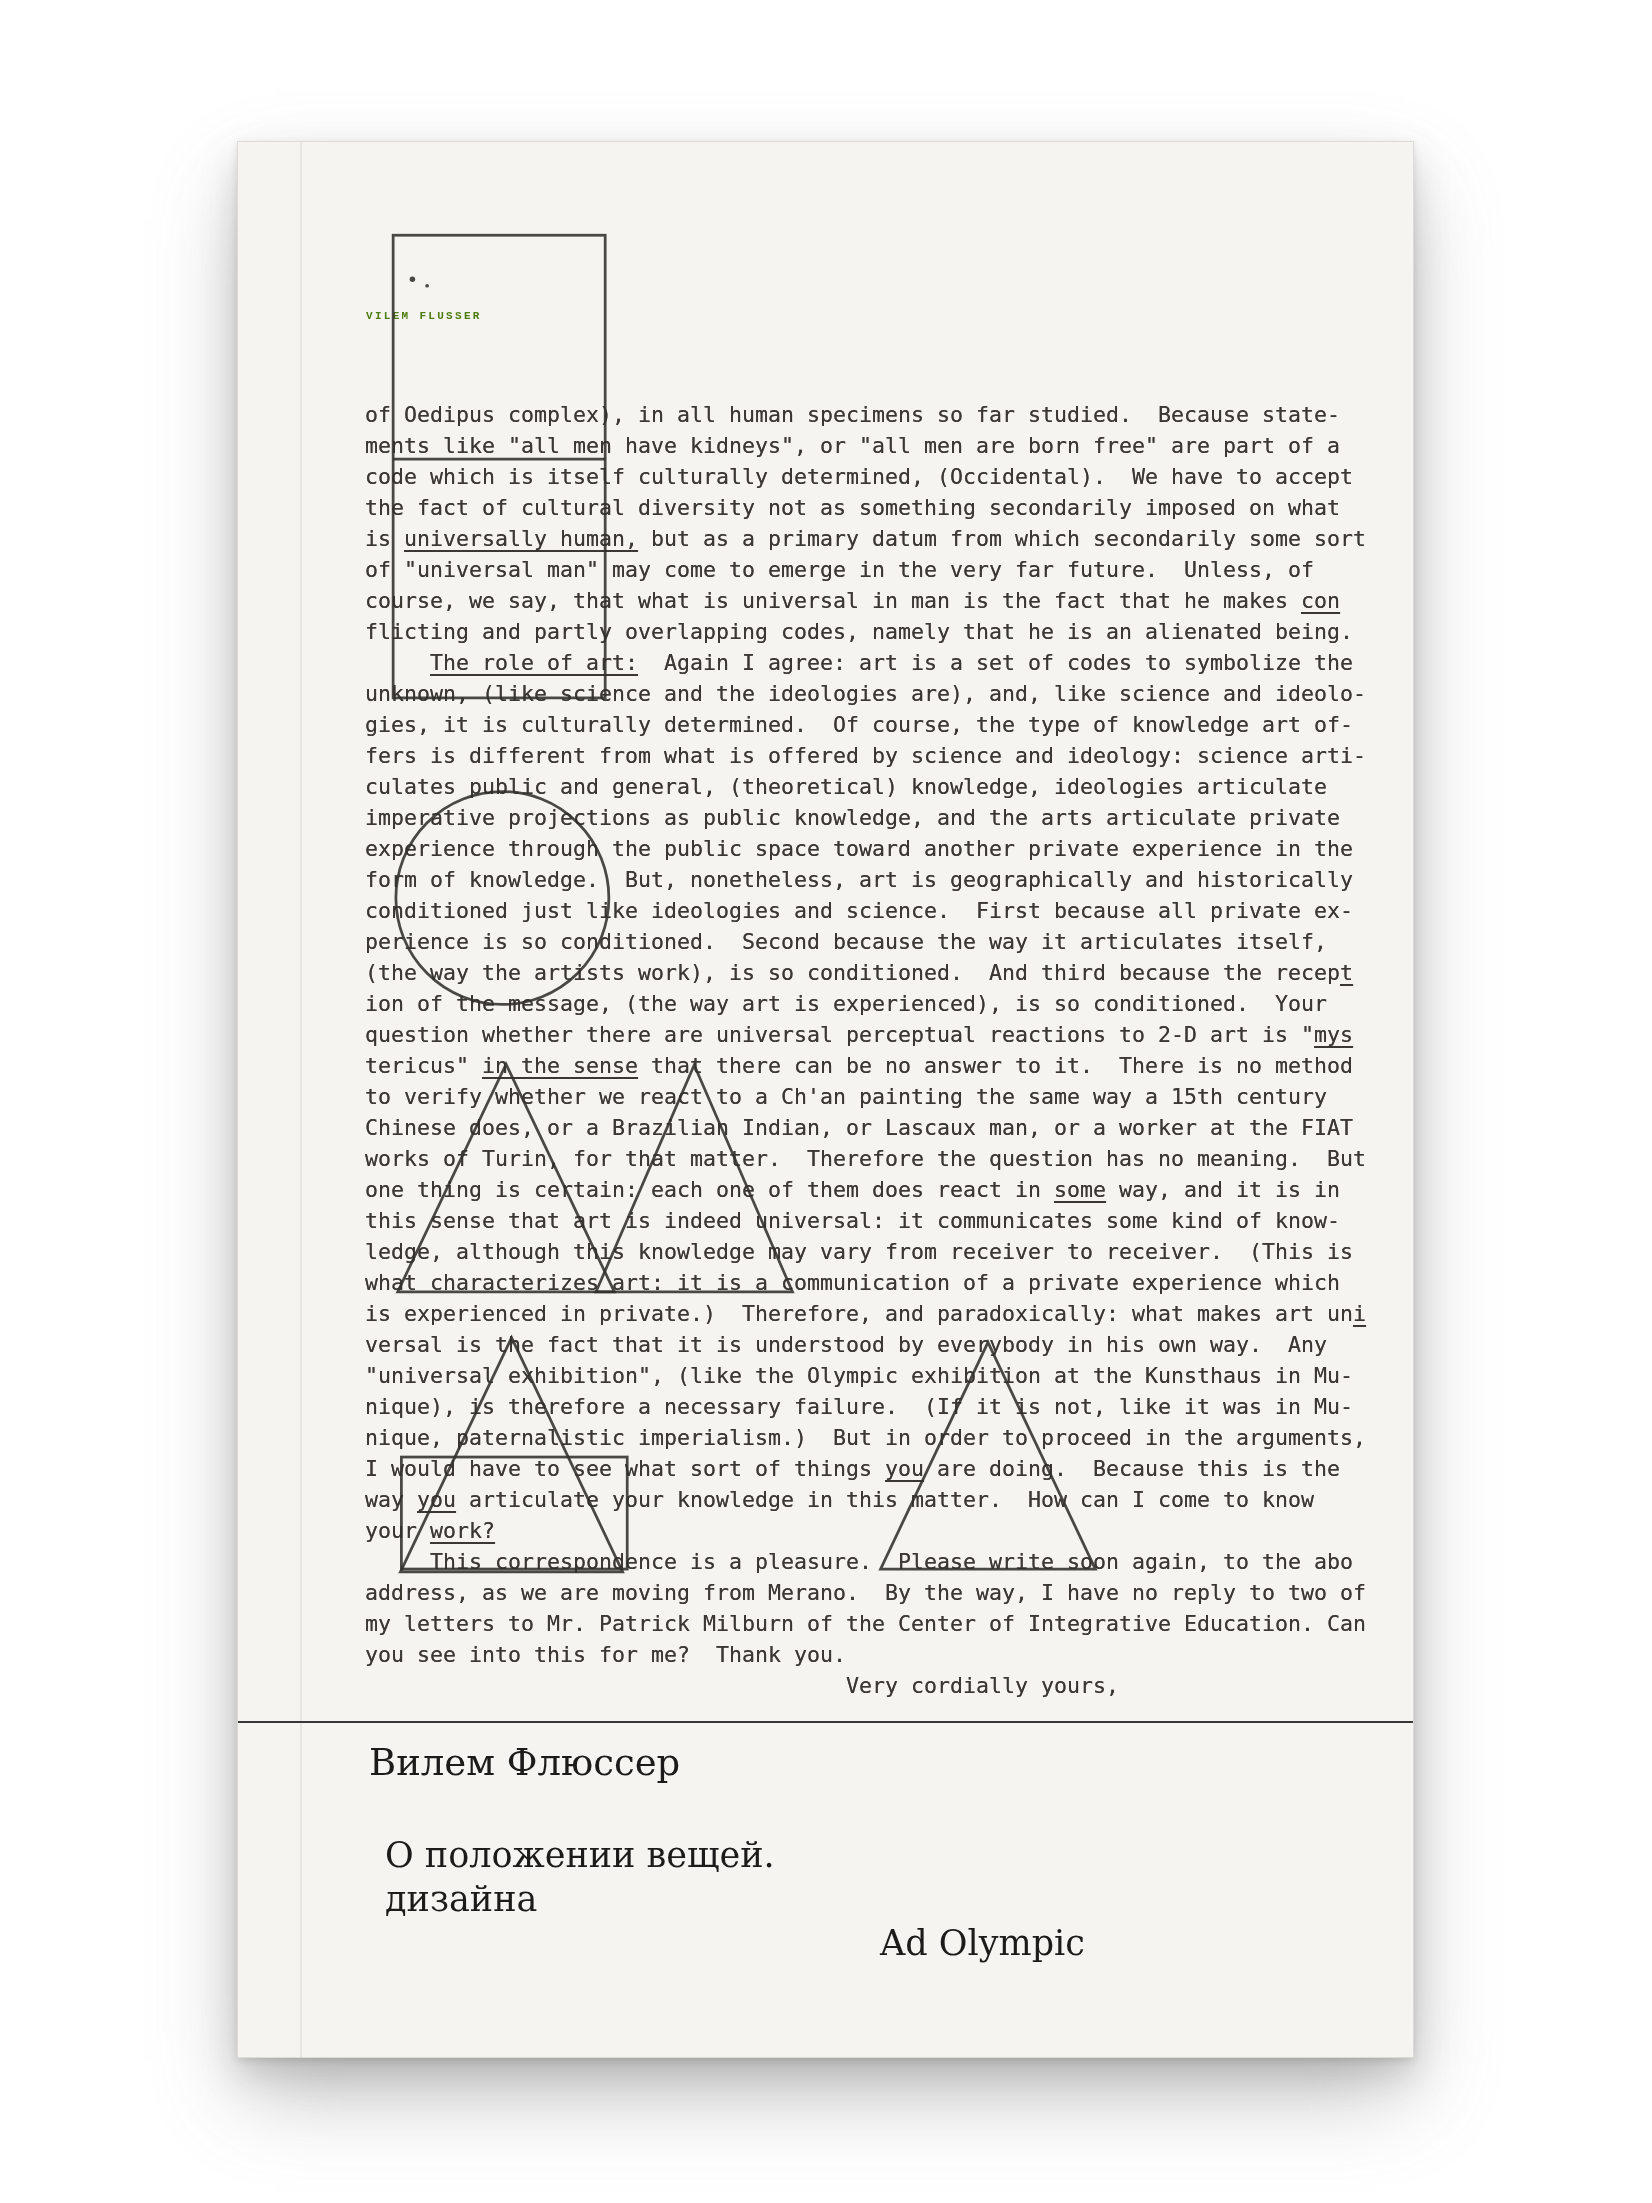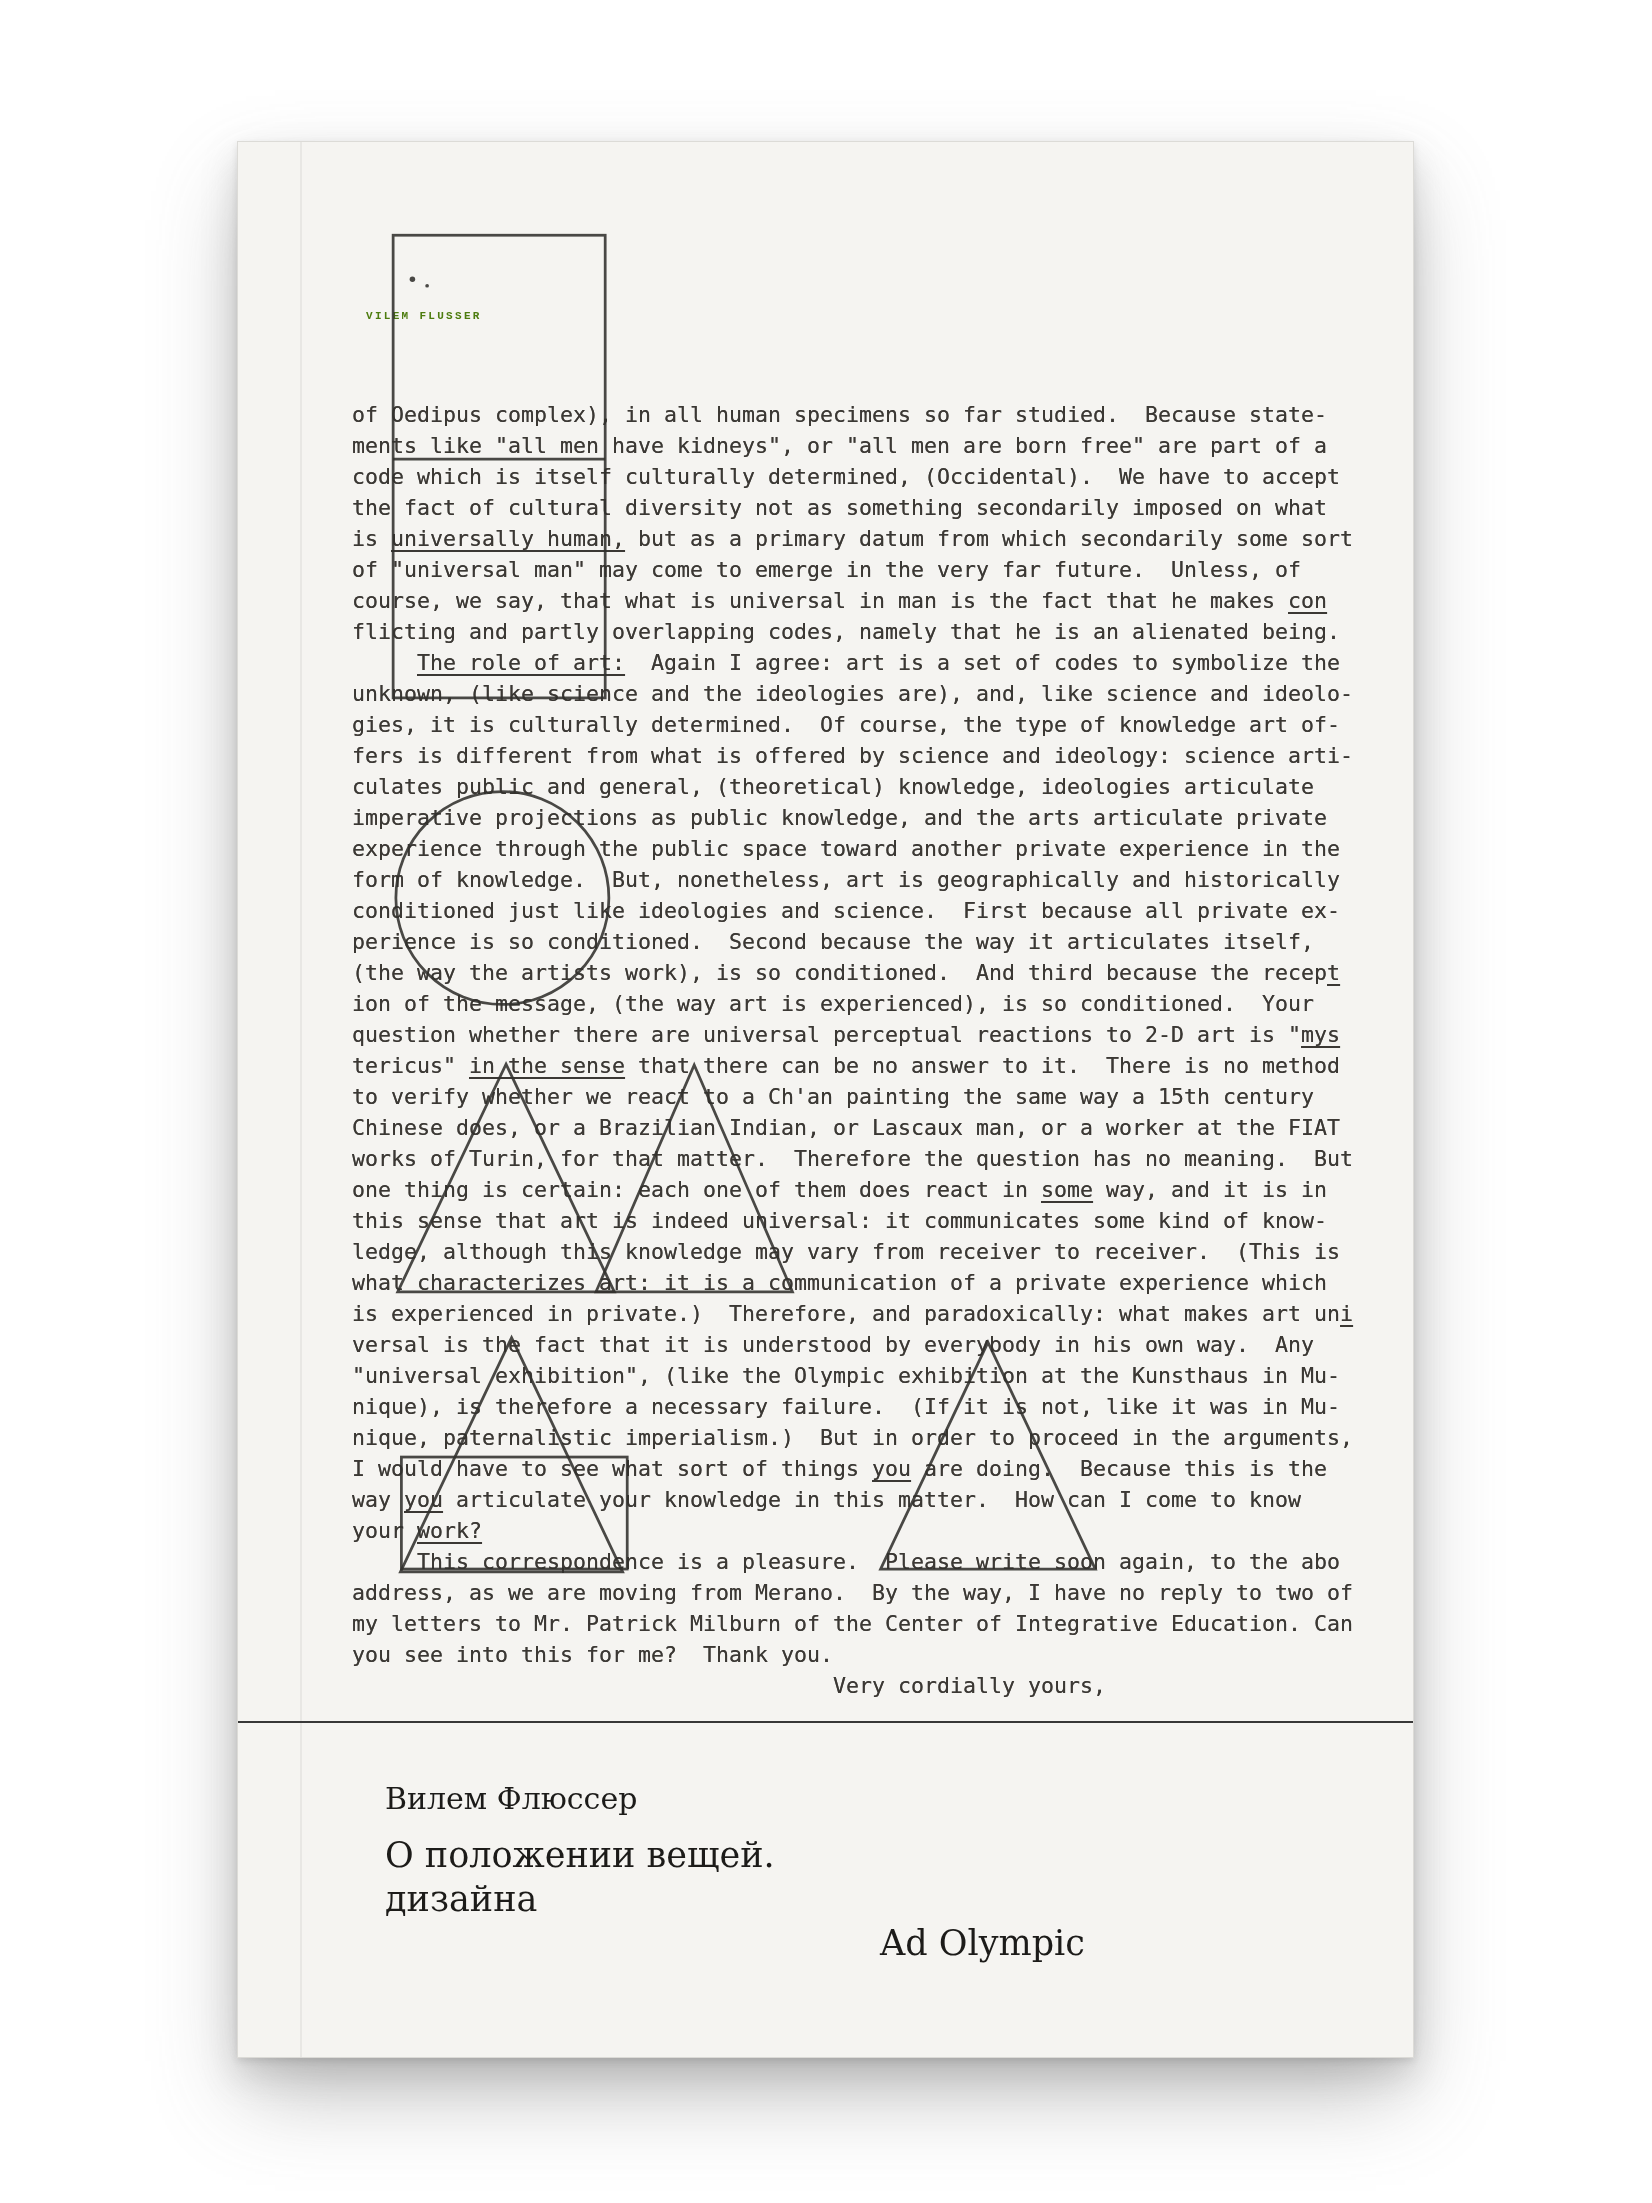--- a/index.html
+++ b/index.html
@@ -29,21 +29,21 @@
     color:#4d7c0f;
   }
   .letter{
     position:absolute;left:114px;top:195px;
     font-family:"DejaVu Sans Mono","Liberation Mono",monospace;
     font-size:21.6px;line-height:31px;
     color:#3b3834;
     white-space:pre;
     text-shadow:0 0 0.6px rgba(59,56,52,0.75);
   }
-  .letter .tline{height:31px;}
+  .letter .tline{height:31px;margin-left:13px;}
   .letter u{
     text-decoration-line:underline;
     text-decoration-thickness:2.3px;
     text-underline-offset:3.7px;
   }
   .shapes{
     position:absolute;left:0;top:0;width:1175px;height:1915px;
     pointer-events:none;
   }
   .shapes *{
@@ -52,22 +52,22 @@
   .shapes .dot{fill:#31302c;stroke:none;}
   .divider{
     position:absolute;left:0;top:1579px;width:1175px;height:1.8px;
     background:#383838;border:none;margin:0;
   }
   .colophon{
     font-family:"DejaVu Serif","Liberation Serif",serif;
     color:#1c1b19;
   }
   .author{
-    position:absolute;left:147px;top:1599px;
-    font-size:30px;line-height:44px;margin-top:36px;
+    position:absolute;left:131px;top:1599px;
+    font-size:37px;line-height:44px;
   }
   .title{
     position:absolute;left:147px;top:1691px;
     font-size:35px;line-height:44px;
   }
   .publisher{
     position:absolute;left:642px;top:1779px;
     font-size:35px;line-height:44px;
   }
 </style>

